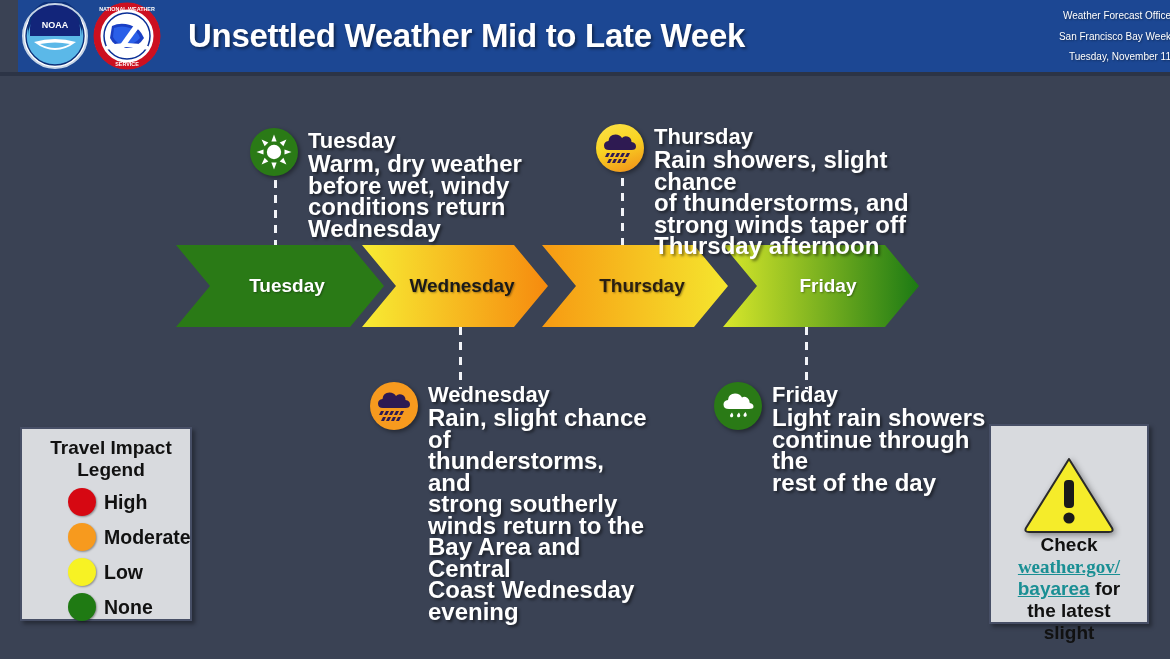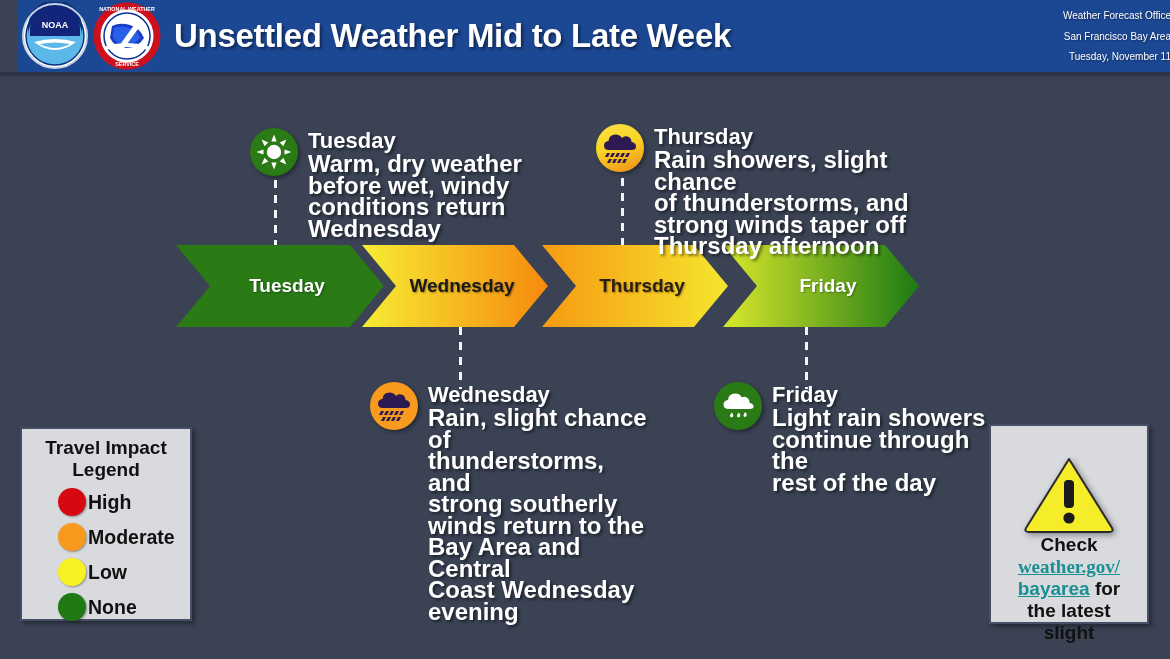--- a/index.html
+++ b/index.html
@@ -20,21 +20,21 @@
   #header-underline{
     position:absolute; left:0; top:72px; width:1170px; height:4px;
     background:#2c3446;
   }
   .logo{ width:70px; height:68px; margin-left:2px; flex:0 0 auto; position:relative; }
   #header-title{
     color:#ffffff;
     font-size:33px;
     font-weight:bold;
     letter-spacing:-0.3px;
-    margin-left:12px;
+    margin-left:26px;
     text-shadow:2px 2px 3px rgba(0,0,0,.45);
     white-space:nowrap;
   }
   #header-meta{
     position:absolute; right:17px; top:6px;
     text-align:right; color:#ffffff;
     font-size:10px; line-height:20.5px;
     text-shadow:1px 1px 2px rgba(0,0,0,.4);
   }
 
@@ -79,39 +79,39 @@
     line-height:21.5px;
     text-shadow:2px 2px 3px rgba(0,0,0,.5);
     white-space:pre-line;
   }
 
   
   #legend{
     position:absolute; left:20px; top:427px; width:172px; height:194px;
     background:#d8dade; border:2px solid #474f66;
     box-shadow:3px 3px 4px rgba(0,0,0,.35);
-    padding:8px 0 0 0;
+    padding:8px 0 0 10px;
   }
   #legend-title{
     color:#111111; font-size:19px; font-weight:bold;
     text-align:center; line-height:22px;
     padding:0 6px;
   }
   .legend-row{
     display:flex; align-items:center;
     margin-top:7px; padding-left:36px;
   }
   .legend-dot{
     width:28px; height:28px; border-radius:50%;
     flex:0 0 auto;
     box-shadow:1px 1px 2px rgba(0,0,0,.35);
   }
   .legend-label{
     color:#111111; font-size:19.5px; font-weight:bold;
-    margin-left:2px;
+    margin-left:8px;
   }
 
   
   #checkbox{
     position:absolute; left:989px; top:424px; width:160px; height:200px;
     background:#d8dade; border:2px solid #474f66;
     box-shadow:3px 3px 4px rgba(0,0,0,.35);
     text-align:center; padding-top:28px;
   }
   #warn-icon{ display:block; margin:0 auto; filter:drop-shadow(2px 2px 3px rgba(0,0,0,.4)); }
@@ -156,21 +156,21 @@
       <path d="M14 44 Q35 38 56 44 L56 48 Q35 42 14 48 Z" fill="#ffffff"></path>
       <text x="35" y="9" font-family="'Liberation Sans',sans-serif" font-size="5.4" font-weight="bold" fill="#ffffff" text-anchor="middle">NATIONAL WEATHER</text>
       <text x="35" y="64" font-family="'Liberation Sans',sans-serif" font-size="5.4" font-weight="bold" fill="#ffffff" text-anchor="middle">SERVICE</text>
     </svg>
   </div>
 
   <div id="header-title">Unsettled Weather Mid to Late Week</div>
 
   <div id="header-meta">
     <div>Weather Forecast Office</div>
-    <div>San Francisco Bay Area</div>
+    <div>San Francisco Bay Week</div>
     <div>Tuesday, November 11</div>
   </div>
 </div>
 <div id="header-underline"></div>
 
 <div class="dash" style="left:274px; top:180px;  height:66px;"></div>
 <div class="dash" style="left:621px; top:178px;  height:68px;"></div>
 <div class="dash" style="left:459px; top:327px;  height:62px;"></div>
 <div class="dash" style="left:805px; top:327px;  height:62px;"></div>
 

